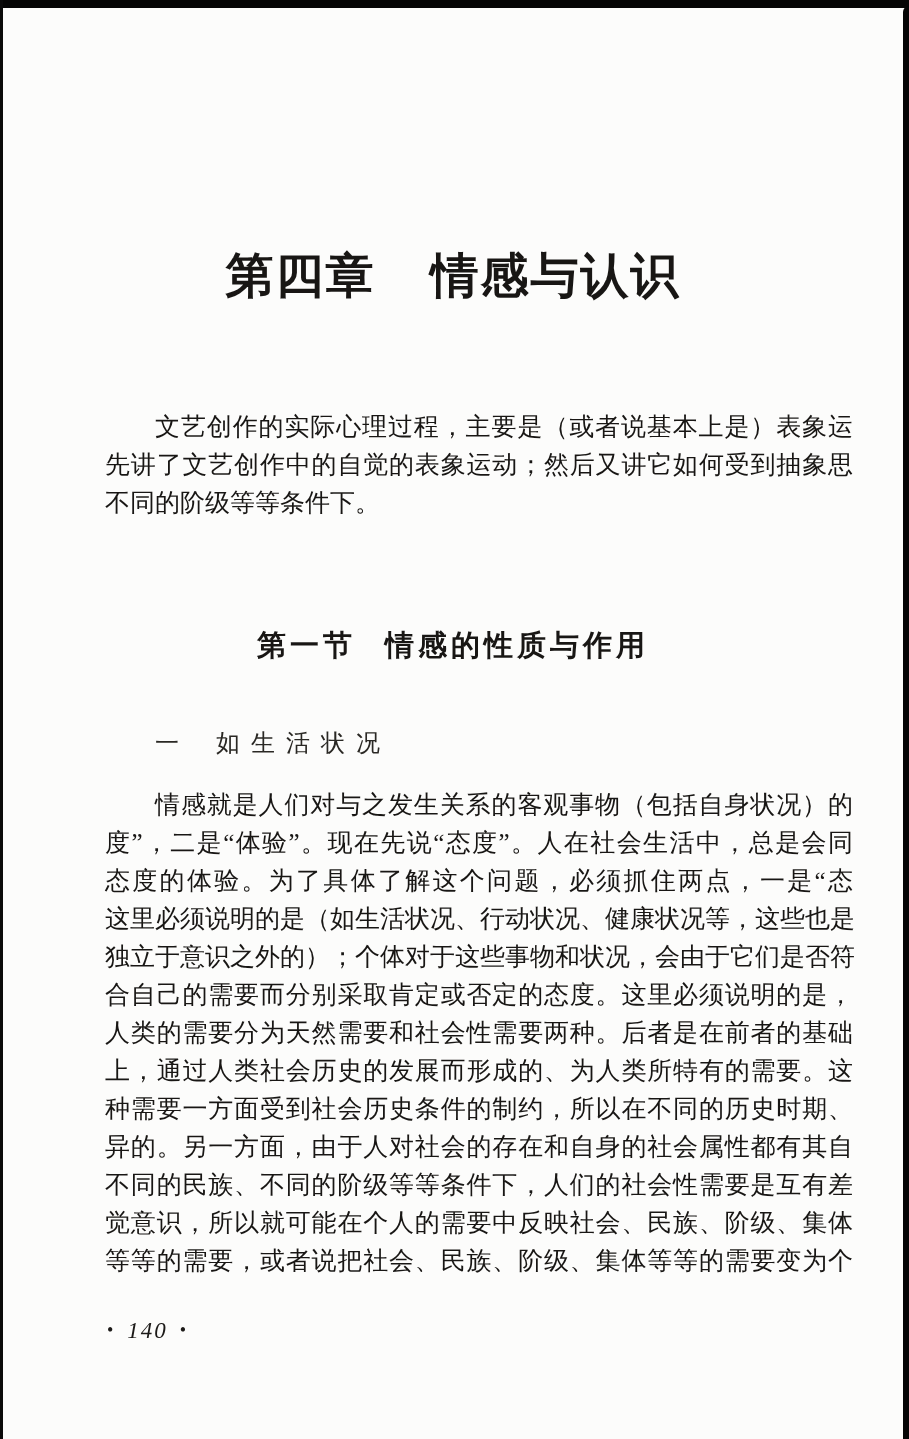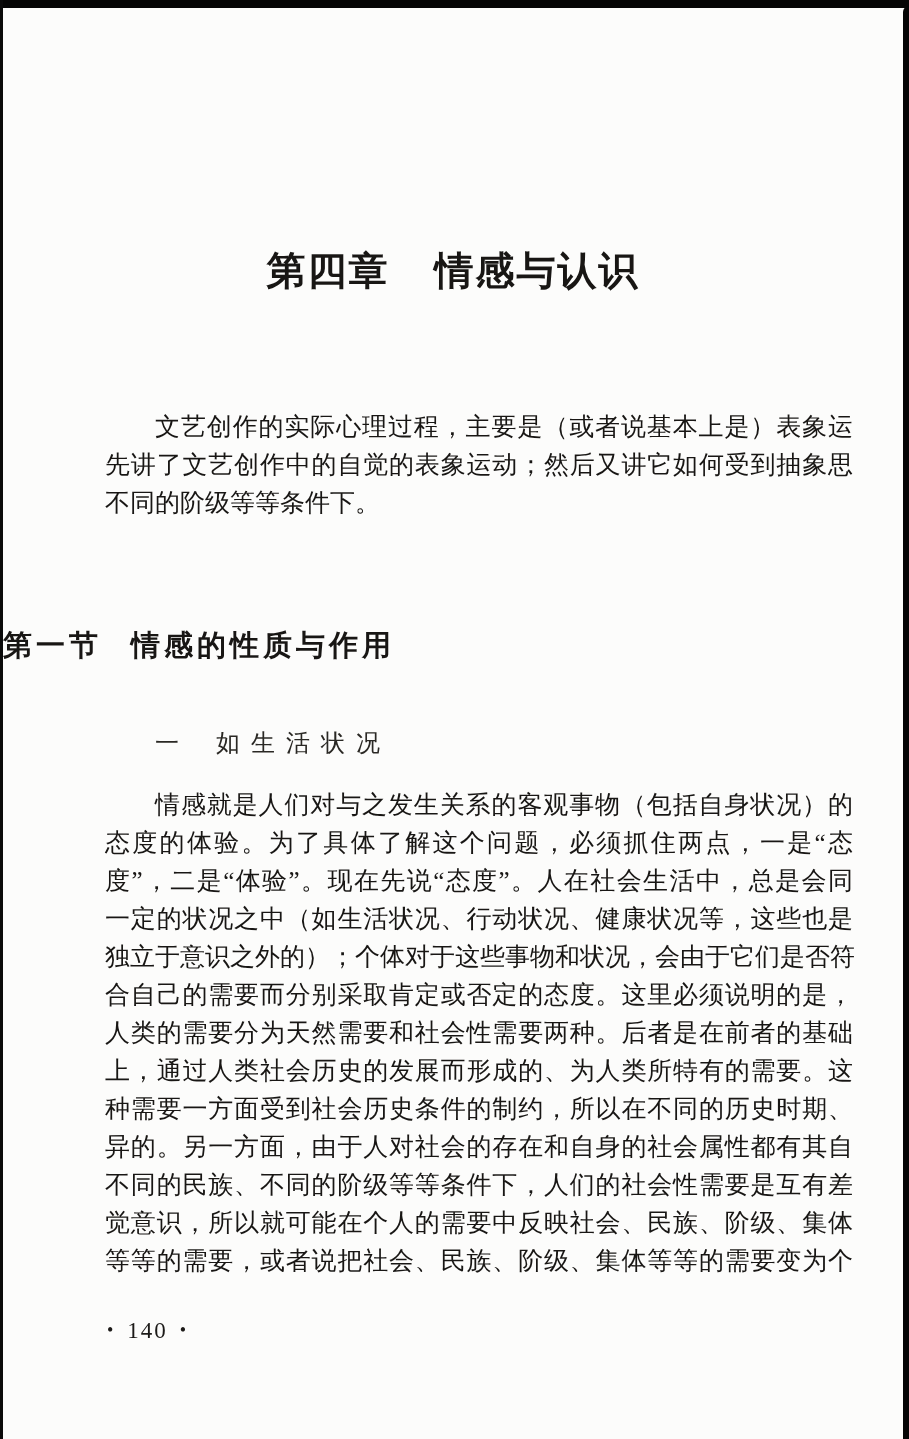--- a/index.html
+++ b/index.html
@@ -31,34 +31,34 @@
     position: absolute; top: 6px; right: 0;
     width: 6px; height: 1433px;
     background: #050505;
     border-top-left-radius: 6px;
   }
   
   .chapter-heading {
     position: absolute;
     top: 244px; left: 3px; right: 6px;
     text-align: center;
-    font-size: 39px;
+    font-size: 48px;
     font-weight: bold;
     letter-spacing: 2px;
     white-space: nowrap;
   }
   .heading-gap {
     display: inline-block;
     width: 1.15em;
   }
   
   .section-heading {
     position: absolute;
     top: 626px; left: 3px; right: 6px;
-    text-align: left;
+    text-align: center;
     font-size: 29px;
     font-weight: bold;
     letter-spacing: 4px;
     white-space: nowrap;
   }
   .section-heading .heading-gap { width: 1.0em; }
   
   .subsection-heading {
     position: absolute;
     top: 727px; left: 155px;
@@ -102,20 +102,21 @@
     letter-spacing: 2px;
     color: #1c1a18;
     white-space: nowrap;
   }
   .page-footer .dot {
     font-size: 18px;
     vertical-align: 2px;
   }
   .page-footer .num {
     padding: 0 12px;
+    font-style: italic;
   }
 </style>
 </head>
 <body>
 
 <div class="scan">
 
   <div class="edge-top"></div>
   <div class="edge-left"></div>
   <div class="edge-right"></div>
@@ -133,23 +134,23 @@
   <div class="section-heading">
     <span>第一节</span><span class="heading-gap"></span><span>情感的性质与作用</span>
   </div>
 
   <div class="subsection-heading">
     <span>一</span><span class="subsection-gap"></span><span>如生活状况</span>
   </div>
 
   <div class="para para-body">
       <div class="line">情感就是人们对与之发生关系的客观事物（包括自身状况）的</div>
+      <div class="line">度”，二是“体验”。现在先说“态度”。人在社会生活中，总是会同</div>
       <div class="line">态度的体验。为了具体了解这个问题，必须抓住两点，一是“态</div>
-      <div class="line">度”，二是“体验”。现在先说“态度”。人在社会生活中，总是会同</div>
-      <div class="line">一定的状况之中（如生活状况、行动状况、健康状况等，这些也是</div>
+      <div class="line">这里必须说明的是（如生活状况、行动状况、健康状况等，这些也是</div>
       <div class="line">独立于意识之外的）；个体对于这些事物和状况，会由于它们是否符</div>
       <div class="line">合自己的需要而分别采取肯定或否定的态度。这里必须说明的是，</div>
       <div class="line">人类的需要分为天然需要和社会性需要两种。后者是在前者的基础</div>
       <div class="line">上，通过人类社会历史的发展而形成的、为人类所特有的需要。这</div>
       <div class="line">种需要一方面受到社会历史条件的制约，所以在不同的历史时期、</div>
       <div class="line">异的。另一方面，由于人对社会的存在和自身的社会属性都有其自</div>
       <div class="line">不同的民族、不同的阶级等等条件下，人们的社会性需要是互有差</div>
       <div class="line">觉意识，所以就可能在个人的需要中反映社会、民族、阶级、集体</div>
       <div class="line">等等的需要，或者说把社会、民族、阶级、集体等等的需要变为个</div>
     </div>

